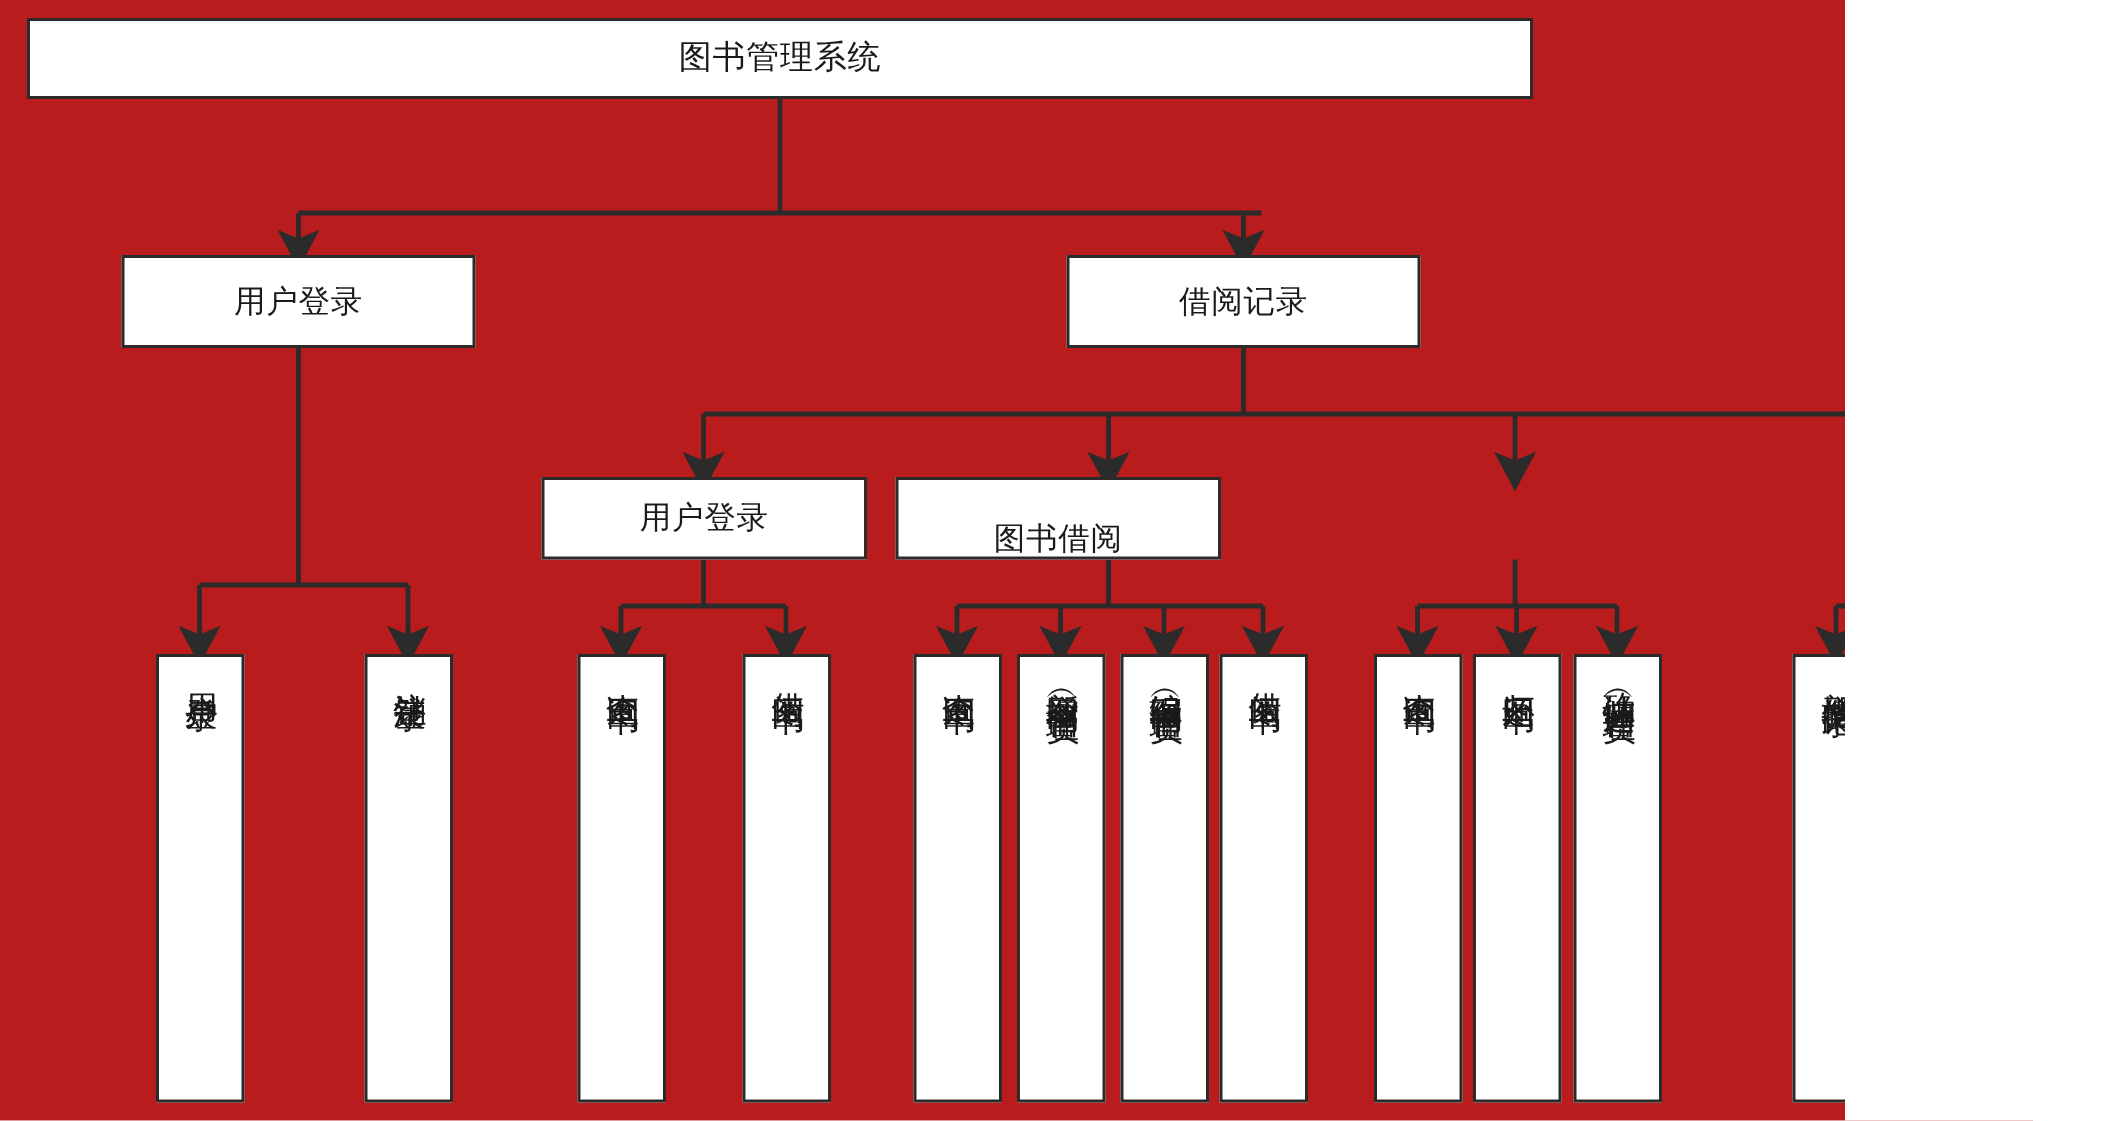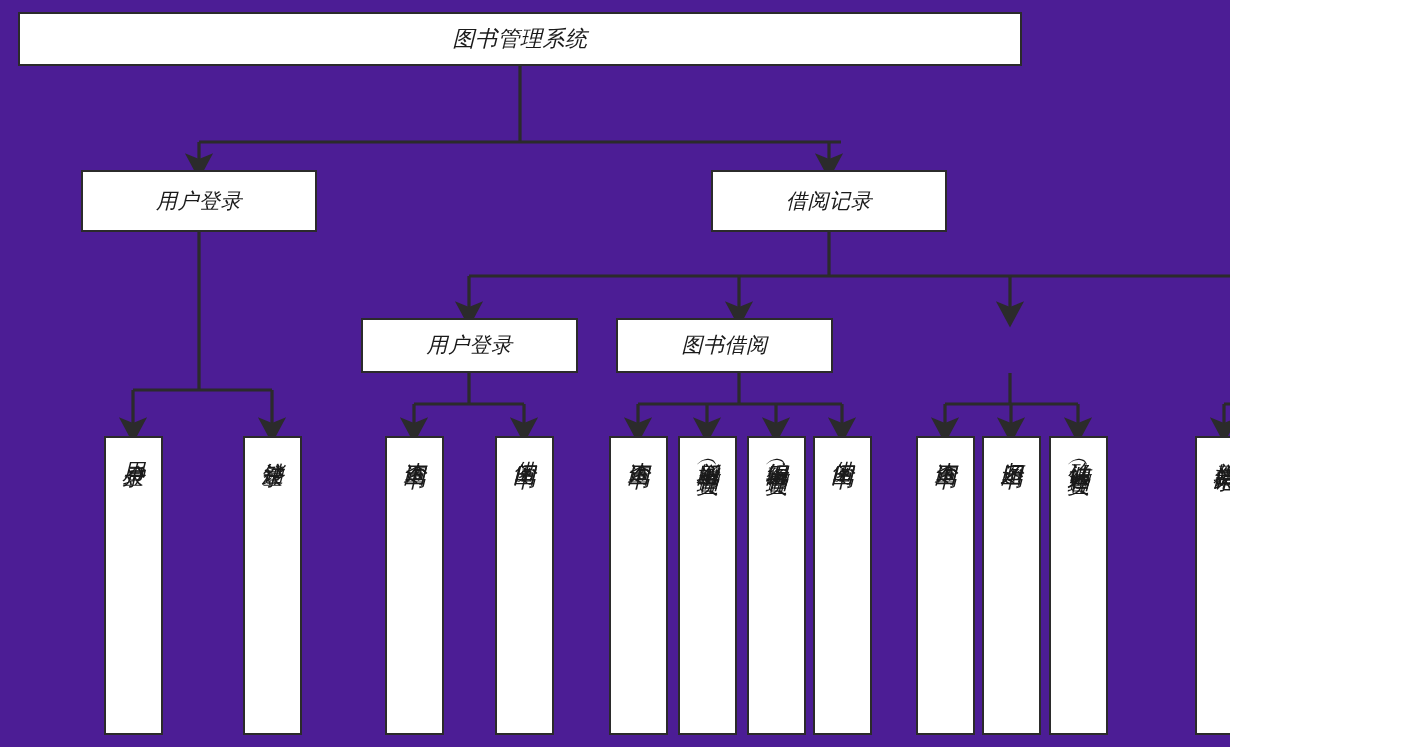--- a/index.html
+++ b/index.html
@@ -7,23 +7,22 @@
     padding: 0;
     background: #ffffff;
   }
   body {
     font-family: "DejaVu Sans", "Liberation Sans", sans-serif;
   }
   #canvas {
     position: relative;
     width: 1230px;
     height: 747px;
-    background: #4c1d95;
+    background: #b91c1c;
     overflow: hidden;
-    font-style: italic;
   }
   svg#wires {
     position: absolute;
     left: 0;
     top: 0;
     width: 1405px;
     height: 747px;
     pointer-events: none;
   }
   .node {
@@ -133,21 +132,21 @@
   <div class="node horiz" style="left:81px; top:170px; width:236px; height:62px;">
     <span class="label">用户登录</span>
   </div>
   <div class="node horiz" style="left:711px; top:170px; width:236px; height:62px;">
     <span class="label">借阅记录</span>
   </div>
 
   <div class="node horiz" style="left:361px; top:318px; width:217px; height:55px;">
     <span class="label">用户登录</span>
   </div>
-  <div class="node horiz" style="left:616px; top:318px; width:217px; height:55px;">
+  <div class="node horiz" style="left:597px; top:318px; width:217px; height:55px;align-items:flex-end;">
     <span class="label">图书借阅</span>
   </div>
 
   <div class="node vert" style="left:104px; top:436px; width:59px; height:299px;">
     <span class="label">用户登录</span>
   </div>
   <div class="node vert" style="left:243px; top:436px; width:59px; height:299px;">
     <span class="label">注销登录</span>
   </div>
 

